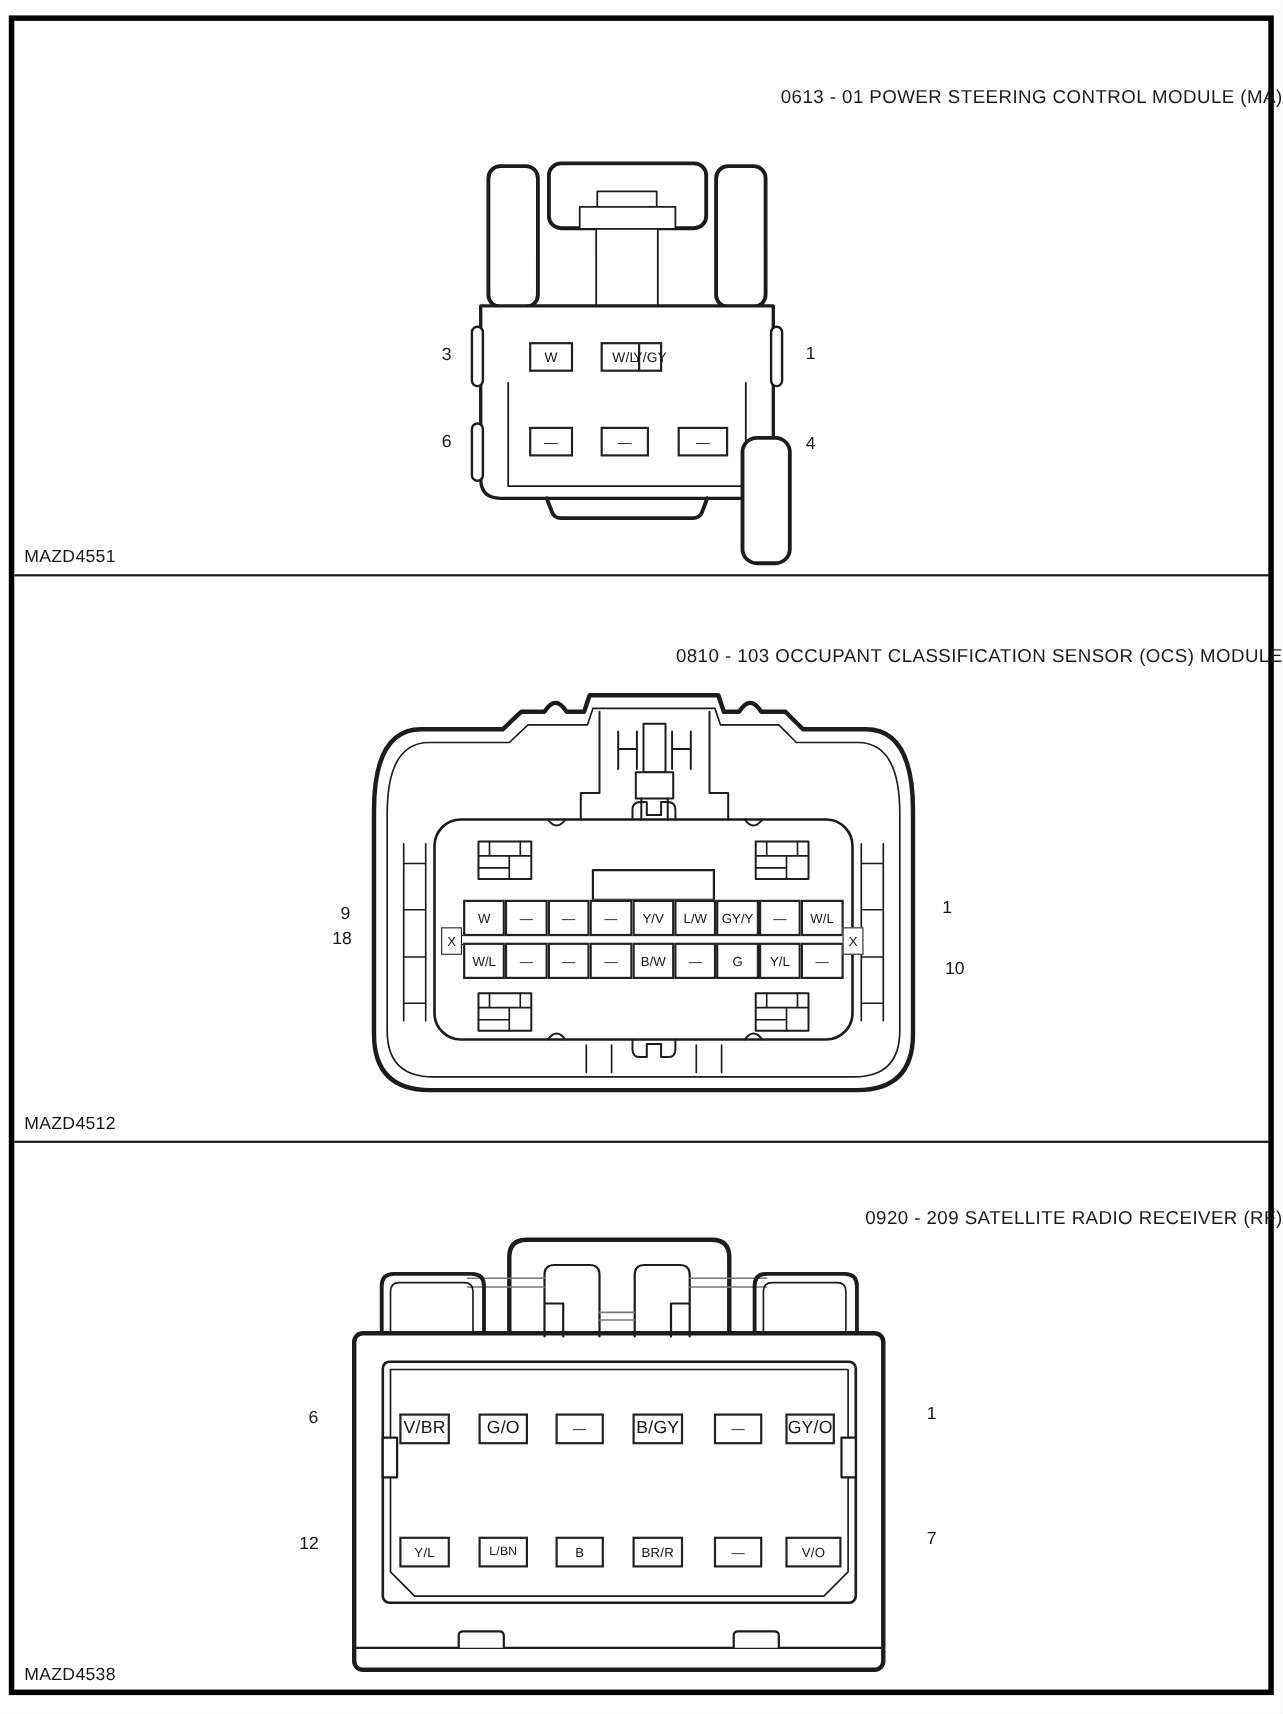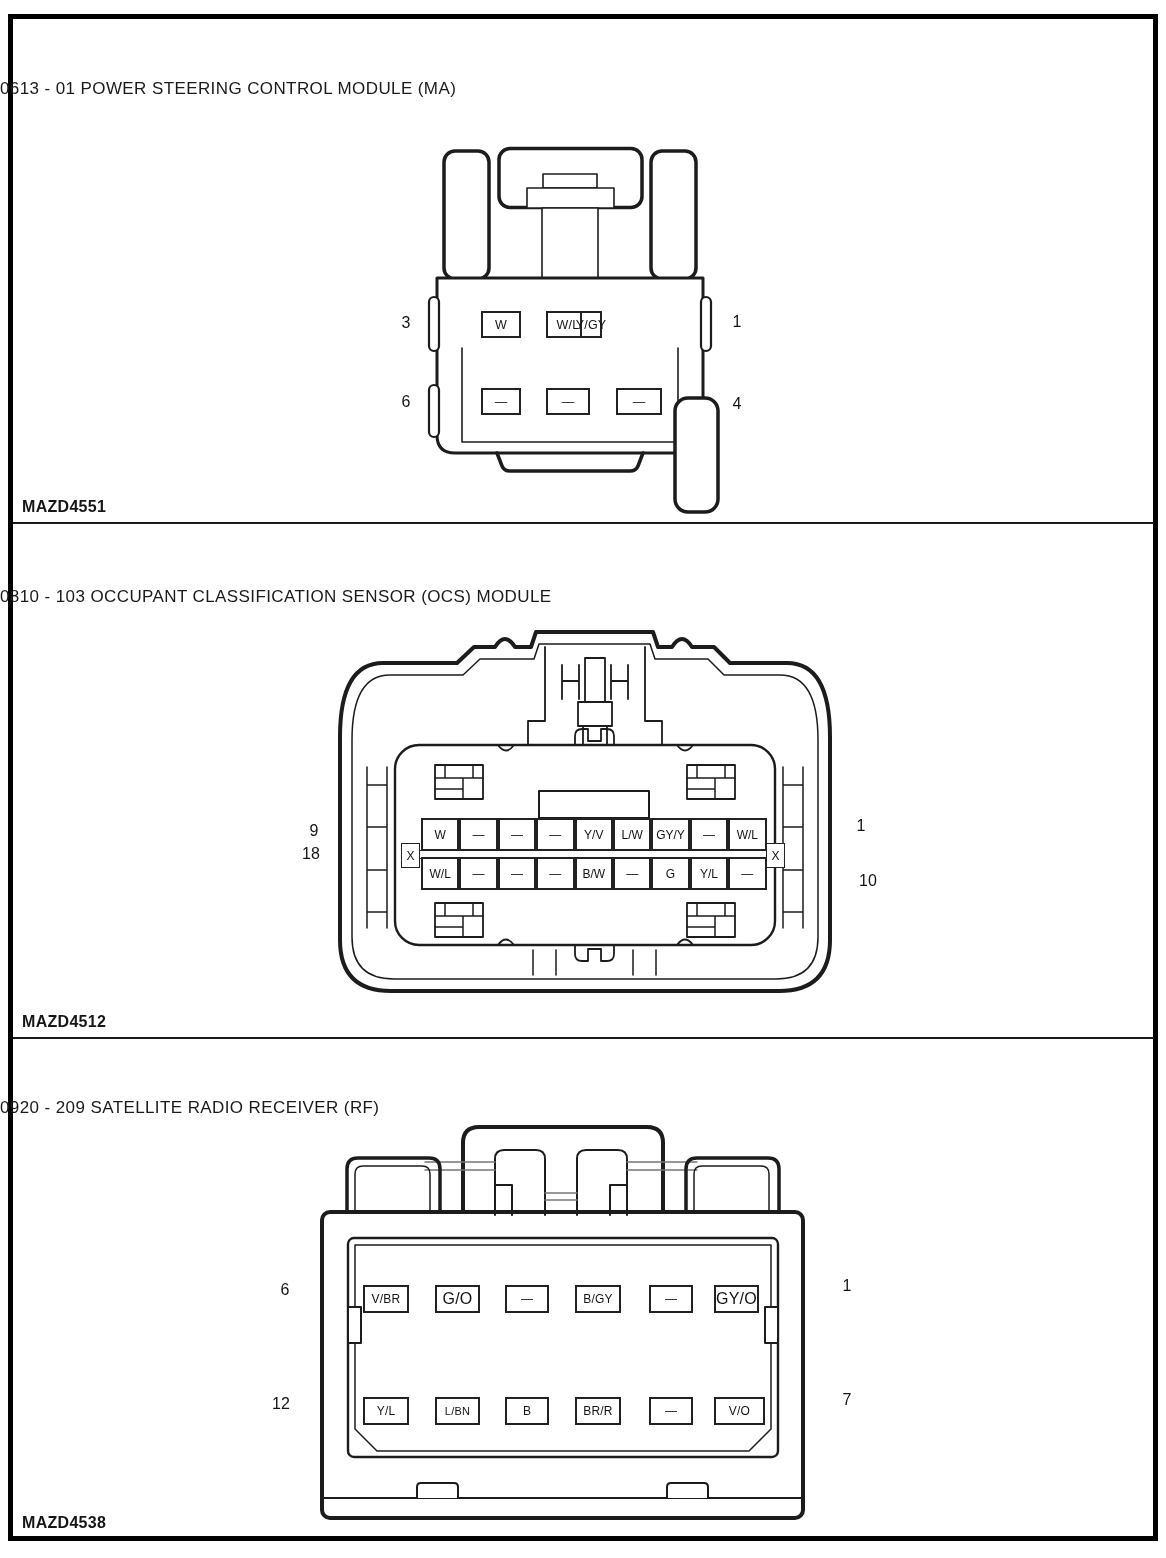--- a/index.html
+++ b/index.html
@@ -1,23 +1,23 @@
 <!DOCTYPE html>
 <html><head>
 <meta charset="utf-8">
 <style>
   html,body{margin:0;padding:0;background:#e8e8e8;}
   #page{position:relative;width:1166px;height:1558px;background:#ffffff;
         font-family:"Liberation Sans", sans-serif;color:#161616;overflow:hidden;}
   #frame{position:absolute;left:8px;top:14px;width:1150px;height:1527px;
          border:5px solid #000;box-sizing:border-box;background:#fff;}
   .separator{position:absolute;left:13px;width:1141px;height:2px;background:#1a1a1a;}
-  .panel-title{position:absolute;left:0;width:1166px;text-align:left;
+  .panel-title{position:absolute;left:0;width:1166px;text-align:right;
          font-size:17px;letter-spacing:0.4px;color:#1a1a1a;white-space:pre;}
-  .fig-code{position:absolute;left:22px;font-size:16px;font-weight:700;
+  .fig-code{position:absolute;left:22px;font-size:16px;font-weight:400;
          letter-spacing:0.3px;color:#161616;}
   .art{position:absolute;}
   .art *{vector-effect:none;}
   .pin-box{position:absolute;box-sizing:border-box;border:2px solid #222;
          background:#fff;display:flex;align-items:center;justify-content:center;
          font-size:12.5px;color:#141414;letter-spacing:0.2px;}
   .pin-number{position:absolute;font-size:16px;color:#141414;text-align:center;}
   
   .grid-row{position:absolute;display:flex;z-index:2;}
   .grid-cell{box-sizing:border-box;width:38.4px;height:33px;border:2px solid #222;
@@ -173,24 +173,24 @@
         <path stroke-width="2" d="M102 383 V372 Q102 368 106 368 H139 Q143 368 143 372 V383"></path>
         <path stroke-width="2" d="M352 383 V372 Q352 368 356 368 H389 Q393 368 393 372 V383"></path>
       </g>
     </svg>
 
     <div class="pin-number" style="left:274px;top:1281px;width:22px">6</div>
     <div class="pin-number" style="left:836px;top:1277px;width:22px">1</div>
     <div class="pin-number" style="left:266px;top:1395px;width:30px">12</div>
     <div class="pin-number" style="left:836px;top:1391px;width:22px">7</div>
 
-    <div class="pin-box" style="left:363px;top:1285px;width:46px;height:28px;font-size:12px">V/BR</div>
+    <div class="pin-box" style="left:363px;top:1285px;width:46px;height:28px;font-size:16px">V/BR</div>
     <div class="pin-box" style="left:435px;top:1285px;width:45px;height:28px;font-size:16px">G/O</div>
     <div class="pin-box" style="left:505px;top:1285px;width:44px;height:28px;font-size:12px">—</div>
-    <div class="pin-box" style="left:575px;top:1285px;width:46px;height:28px;font-size:12px">B/GY</div>
+    <div class="pin-box" style="left:575px;top:1285px;width:46px;height:28px;font-size:16px">B/GY</div>
     <div class="pin-box" style="left:649px;top:1285px;width:44px;height:28px;font-size:12px">—</div>
     <div class="pin-box" style="left:714px;top:1285px;width:45px;height:28px;font-size:16px">GY/O</div>
 
     <div class="pin-box" style="left:363px;top:1397px;width:46px;height:28px;font-size:12px">Y/L</div>
     <div class="pin-box" style="left:435px;top:1397px;width:45px;height:28px;font-size:11px">L/BN</div>
     <div class="pin-box" style="left:505px;top:1397px;width:44px;height:28px;font-size:12px">B</div>
     <div class="pin-box" style="left:575px;top:1397px;width:46px;height:28px;font-size:12px">BR/R</div>
     <div class="pin-box" style="left:649px;top:1397px;width:44px;height:28px;font-size:12px">—</div>
     <div class="pin-box" style="left:714px;top:1397px;width:51px;height:28px;font-size:12px">V/O</div>
 

